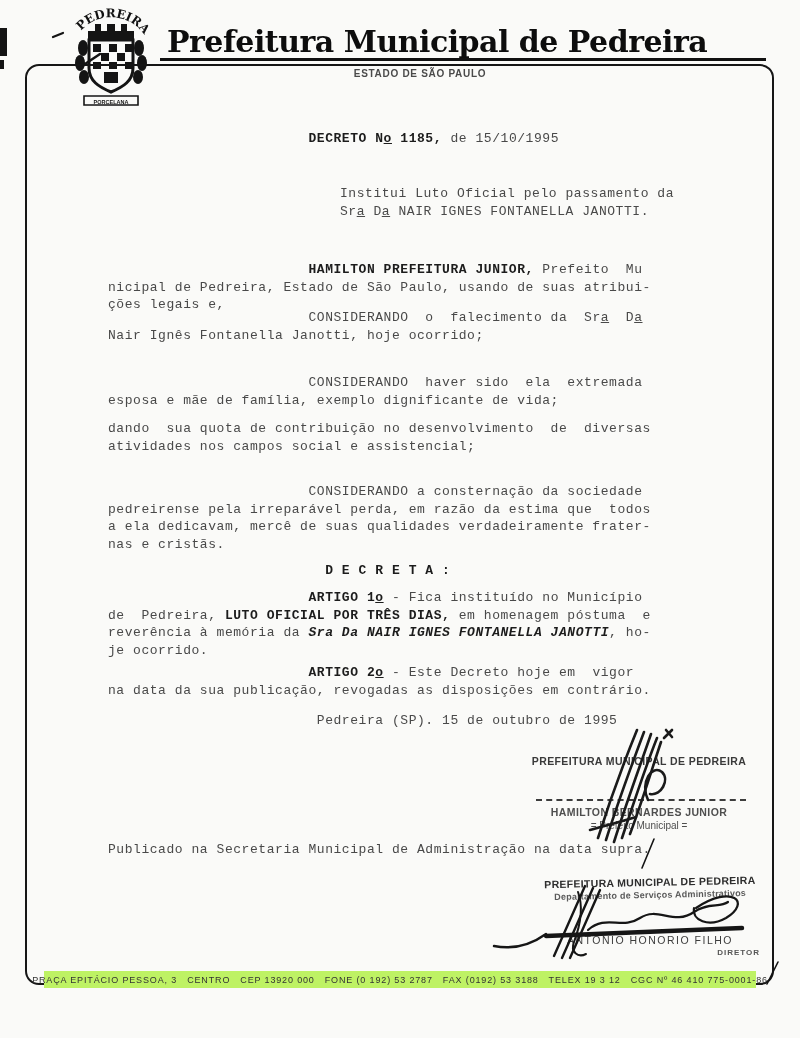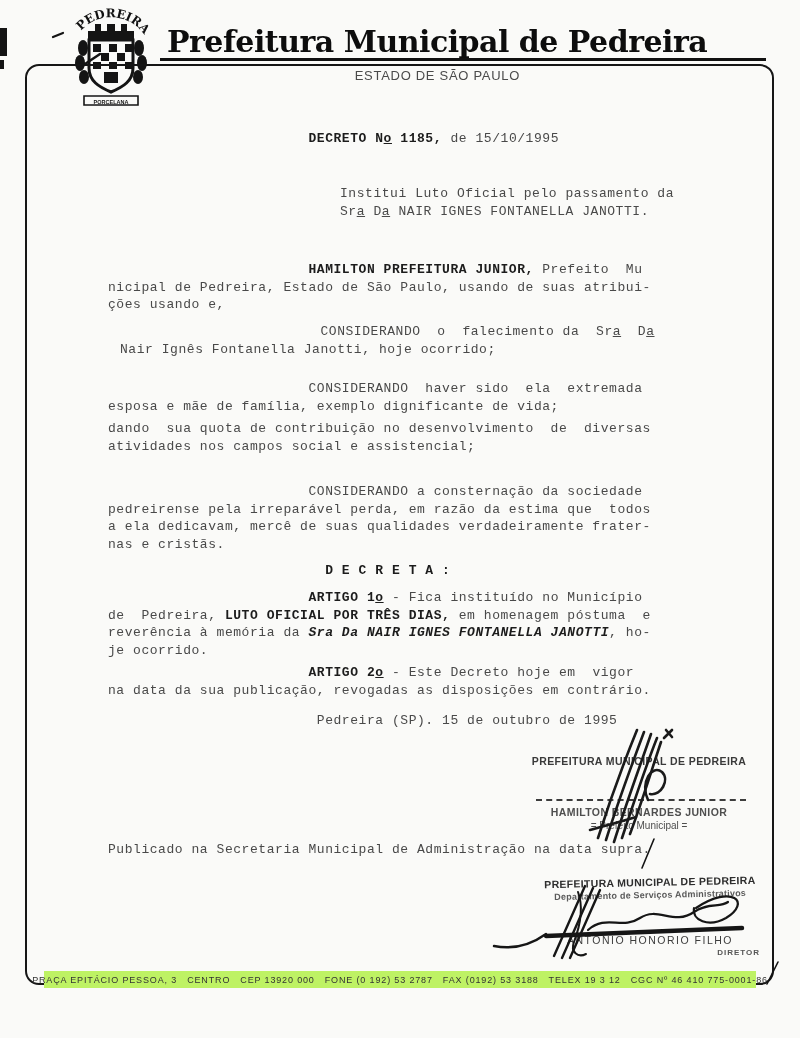--- a/index.html
+++ b/index.html
@@ -9,43 +9,43 @@
   }
   
   .crest { position:absolute; left:56px; top:4px; }
   .page-title {
     position:absolute; left:167px; top:24px; width:600px;
     font-family:"DejaVu Serif", serif; font-weight:bold; font-size:30px;
     letter-spacing:-0.5px; color:#0d0d0d; white-space:nowrap;
   }
   .rule-upper { position:absolute; left:160px; top:58px; width:606px; height:3px; background:#111; }
   .header-subtitle {
-    position:absolute; left:320px; top:68px; width:200px; text-align:right;
-    font-size:13px; font-weight:normal; letter-spacing:0.7px; color:#4a4a4a;
+    position:absolute; left:320px; top:68px; width:200px; text-align:center;
+    font-size:10px; font-weight:bold; letter-spacing:0.7px; color:#4a4a4a;
   }
   
   .border-box {
     position:absolute; left:25px; top:64px; width:745px; height:917px;
     border:2px solid #161616; border-radius:14px;
   }
   
   .doc-body { position:absolute; left:108px; top:125px; width:656px; }
   .par {
     position:absolute; left:0; white-space:pre;
     font-family:"Liberation Mono","DejaVu Sans Mono",monospace;
     font-size:13px; line-height:17.5px; letter-spacing:0.55px; color:#494949;
   }
   .seg-b  { font-weight:bold; color:#1c1c1c; }
   .seg-u  { text-decoration:underline; }
   .seg-bi { font-weight:bold; font-style:italic; color:#1c1c1c; }
   .p-decree    { top:5px; }
   .p-ementa    { top:60px; margin-left:232px; }
   .p-preamble  { top:136px; }
-  .p-c1        { top:198px;margin-left:12px; }
-  .p-c2        { top:255px;font-family:Liberation Mono, monospace; }
+  .p-c1        { top:184px; }
+  .p-c2        { top:249px;font-family:Liberation Mono, monospace; }
   .p-c3        { top:295px; }
   .p-c4        { top:358px; }
   .p-decreta   { top:437px; }
   .p-art1      { top:464px; }
   .p-art2      { top:539px; }
   .p-date      { top:587px; }
   .p-publicado { top:716px; }
   
   .stamp { position:absolute; text-align:center; }
   .mayor-stamp-line { left:530px; top:755px; width:218px; font-size:10.5px; font-weight:bold; letter-spacing:0.4px; color:#3a3a3a; }
@@ -114,21 +114,21 @@
 
   <div class="page-title">Prefeitura Municipal de Pedreira</div>
   <div class="rule-upper"></div>
   <div class="header-subtitle">ESTADO DE SÃO PAULO</div>
 
   <div class="border-box"></div>
 
   <div class="doc-body">
     <div class="par p-decree"><div class="line"><span>                        </span><span class="seg-b">DECRETO N</span><span class="seg-b seg-u">o</span><span class="seg-b"> 1185,</span><span> de 15/10/1995</span></div></div>
     <div class="par p-ementa"><div class="line"><span>Institui Luto Oficial pelo passamento da</span></div><div class="line"><span>Sr</span><span class="seg-u">a</span><span> D</span><span class="seg-u">a</span><span> NAIR IGNES FONTANELLA JANOTTI.</span></div></div>
-    <div class="par p-preamble"><div class="line"><span>                        </span><span class="seg-b">HAMILTON PREFEITURA JUNIOR,</span><span> Prefeito  Mu</span></div><div class="line"><span>nicipal de Pedreira, Estado de São Paulo, usando de suas atribui-</span></div><div class="line"><span>ções usando e,</span></div></div>
+    <div class="par p-preamble"><div class="line"><span>                        </span><span class="seg-b">HAMILTON PREFEITURA JUNIOR,</span><span> Prefeito  Mu</span></div><div class="line"><span>nicipal de Pedreira, Estado de São Paulo, usando de suas atribui-</span></div><div class="line"><span>ções legais e,</span></div></div>
     <div class="par p-c1"><div class="line"><span>                        </span><span>CONSIDERANDO  o  falecimento da  Sr</span><span class="seg-u">a</span><span>  D</span><span class="seg-u">a</span></div><div class="line"><span>Nair Ignês Fontanella Janotti, hoje ocorrido;</span></div></div>
     <div class="par p-c2"><div class="line"><span>                        </span><span>CONSIDERANDO  haver sido  ela  extremada</span></div><div class="line"><span>esposa e mãe de família, exemplo dignificante de vida;</span></div></div>
     <div class="par p-c3"><div class="line"><span>dando  sua quota de contribuição no desenvolvimento  de  diversas</span></div><div class="line"><span>atividades nos campos social e assistencial;</span></div></div>
     <div class="par p-c4"><div class="line"><span>                        </span><span>CONSIDERANDO a consternação da sociedade</span></div><div class="line"><span>pedreirense pela irreparável perda, em razão da estima que  todos</span></div><div class="line"><span>a ela dedicavam, mercê de suas qualidades verdadeiramente frater-</span></div><div class="line"><span>nas e cristãs.</span></div></div>
     <div class="par p-decreta"><div class="line"><span>                          </span><span class="seg-b">D E C R E T A :</span></div></div>
     <div class="par p-art1"><div class="line"><span>                        </span><span class="seg-b">ARTIGO 1</span><span class="seg-b seg-u">o</span><span> - Fica instituído no Município</span></div><div class="line"><span>de  Pedreira, </span><span class="seg-b">LUTO OFICIAL POR TRÊS DIAS,</span><span> em homenagem póstuma  e</span></div><div class="line"><span>reverência à memória da </span><span class="seg-bi">Sra Da NAIR IGNES FONTANELLA JANOTTI</span><span>, ho-</span></div><div class="line"><span>je ocorrido.</span></div></div>
     <div class="par p-art2"><div class="line"><span>                        </span><span class="seg-b">ARTIGO 2</span><span class="seg-b seg-u">o</span><span> - Este Decreto hoje em  vigor</span></div><div class="line"><span>na data da sua publicação, revogadas as disposições em contrário.</span></div></div>
     <div class="par p-date"><div class="line"><span>                         </span><span>Pedreira (SP). 15 de outubro de 1995</span></div></div>
     <div class="par p-publicado"><div class="line"><span>Publicado na Secretaria Municipal de Administração na data supra.</span></div></div>
   </div>

